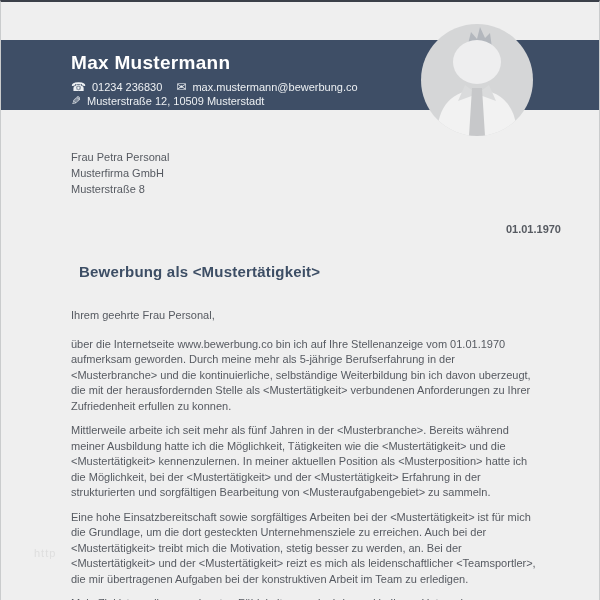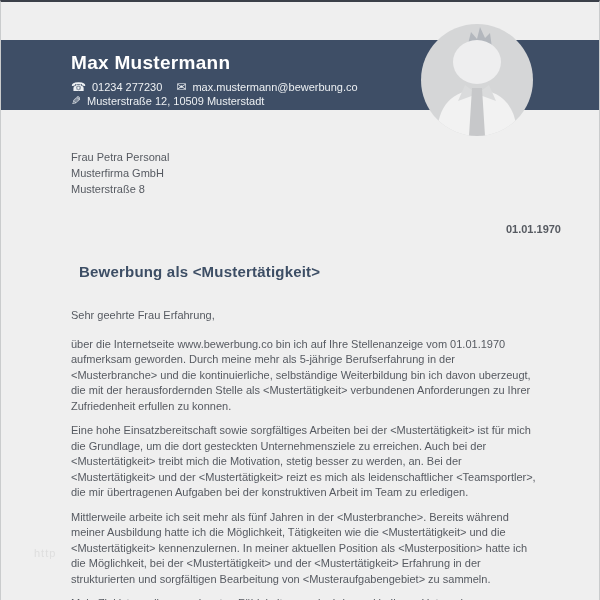--- a/index.html
+++ b/index.html
@@ -65,21 +65,21 @@
 <body>
 
 <div class="page">
 
   <div class="band"></div>
 
   <div class="header-text">
     <div class="name">Max Mustermann</div>
     <div class="contact-line">
       <span class="icon">☎</span>
-      <span>01234 277230</span>
+      <span>01234 236830</span>
       <span class="email-group">
         <span class="icon">✉</span>
         <span>max.mustermann@bewerbung.co</span>
       </span>
     </div>
     <div class="contact-line">
       <span class="icon icon-pencil">✎</span>
       <span>Musterstraße 12, 10509 Musterstadt</span>
     </div>
   </div>
@@ -107,34 +107,34 @@
     <div>Frau Petra Personal</div>
     <div>Musterfirma GmbH</div>
     <div>Musterstraße 8</div>
   </div>
 
   <div class="date-row">01.01.1970</div>
 
   <div class="subject">Bewerbung als &lt;Mustertätigkeit&gt;</div>
 
   <div class="letter">
-    <p class="salutation">Sehr geehrte Frau Erfahrung,</p>
+    <p class="salutation">Ihrem geehrte Frau Personal,</p>
     <p>über die Internetseite www.bewerbung.co bin ich auf Ihre Stellenanzeige vom 01.01.1970
 aufmerksam geworden. Durch meine mehr als 5-jährige Berufserfahrung in der
 &lt;Musterbranche&gt; und die kontinuierliche, selbständige Weiterbildung bin ich davon uberzeugt,
 die mit der herausfordernden Stelle als &lt;Mustertätigkeit&gt; verbundenen Anforderungen zu Ihrer
 Zufriedenheit erfullen zu konnen.</p>
+    <p>Mittlerweile arbeite ich seit mehr als fünf Jahren in der &lt;Musterbranche&gt;. Bereits während
+meiner Ausbildung hatte ich die Möglichkeit, Tätigkeiten wie die &lt;Mustertätigkeit&gt; und die
+&lt;Mustertätigkeit&gt; kennenzulernen. In meiner aktuellen Position als &lt;Musterposition&gt; hatte ich
+die Möglichkeit, bei der &lt;Mustertätigkeit&gt; und der &lt;Mustertätigkeit&gt; Erfahrung in der
+strukturierten und sorgfältigen Bearbeitung von &lt;Musteraufgabengebiet&gt; zu sammeln.</p>
     <p>Eine hohe Einsatzbereitschaft sowie sorgfältiges Arbeiten bei der &lt;Mustertätigkeit&gt; ist für mich
 die Grundlage, um die dort gesteckten Unternehmensziele zu erreichen. Auch bei der
 &lt;Mustertätigkeit&gt; treibt mich die Motivation, stetig besser zu werden, an. Bei der
 &lt;Mustertätigkeit&gt; und der &lt;Mustertätigkeit&gt; reizt es mich als leidenschaftlicher &lt;Teamsportler&gt;,
 die mir übertragenen Aufgaben bei der konstruktiven Arbeit im Team zu erledigen.</p>
-    <p>Mittlerweile arbeite ich seit mehr als fünf Jahren in der &lt;Musterbranche&gt;. Bereits während
-meiner Ausbildung hatte ich die Möglichkeit, Tätigkeiten wie die &lt;Mustertätigkeit&gt; und die
-&lt;Mustertätigkeit&gt; kennenzulernen. In meiner aktuellen Position als &lt;Musterposition&gt; hatte ich
-die Möglichkeit, bei der &lt;Mustertätigkeit&gt; und der &lt;Mustertätigkeit&gt; Erfahrung in der
-strukturierten und sorgfältigen Bearbeitung von &lt;Musteraufgabengebiet&gt; zu sammeln.</p>
     <p>Mein Ziel ist es, die angeeigneten Fähigkeiten gewinnbringend in Ihrem Unternehmen</p>
   </div>
 
   <div class="watermark">http</div>
 
 </div>
 
 </body></html>

